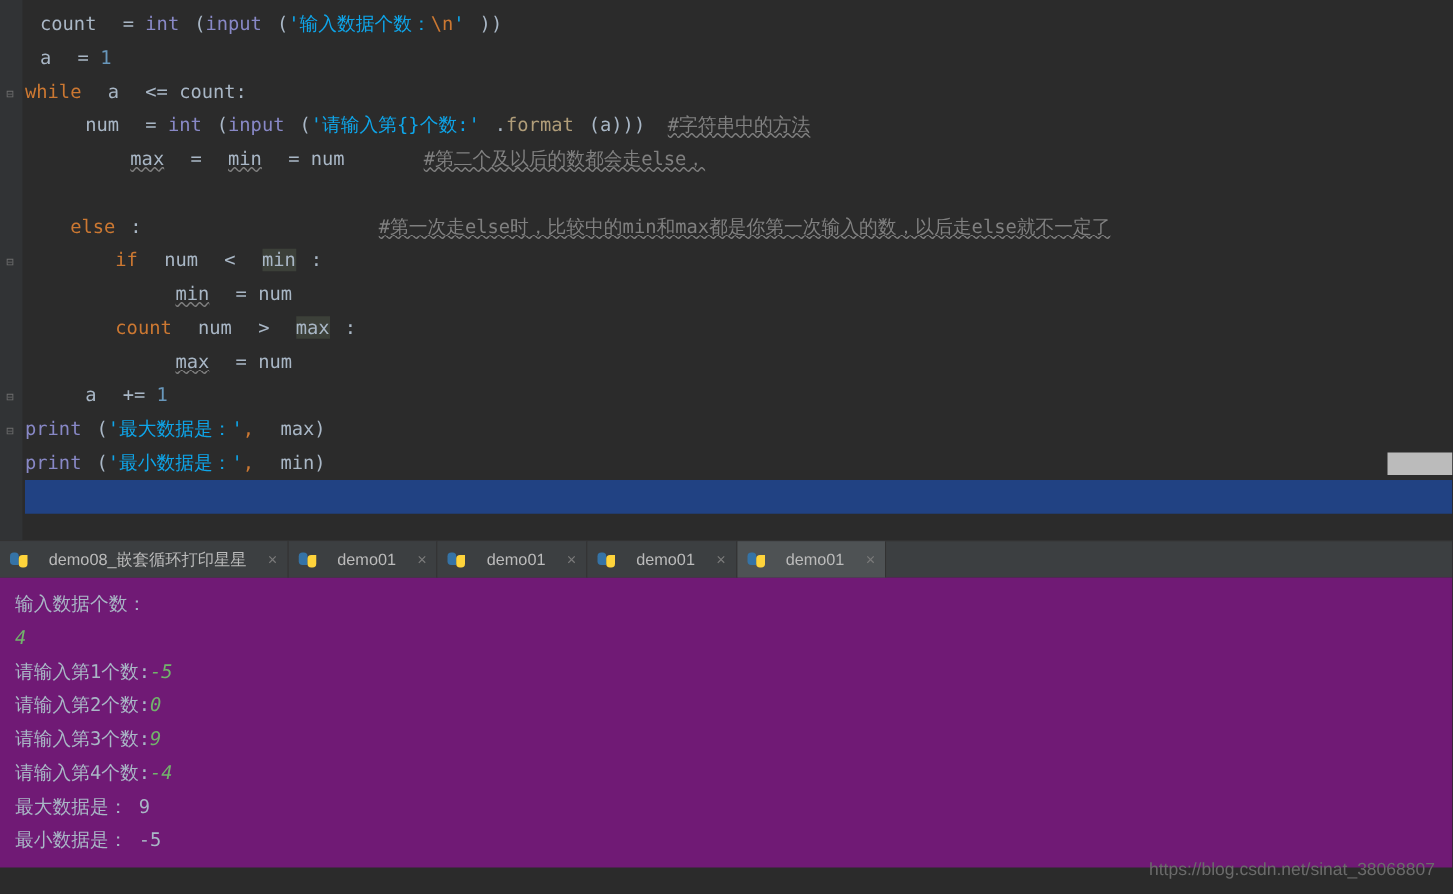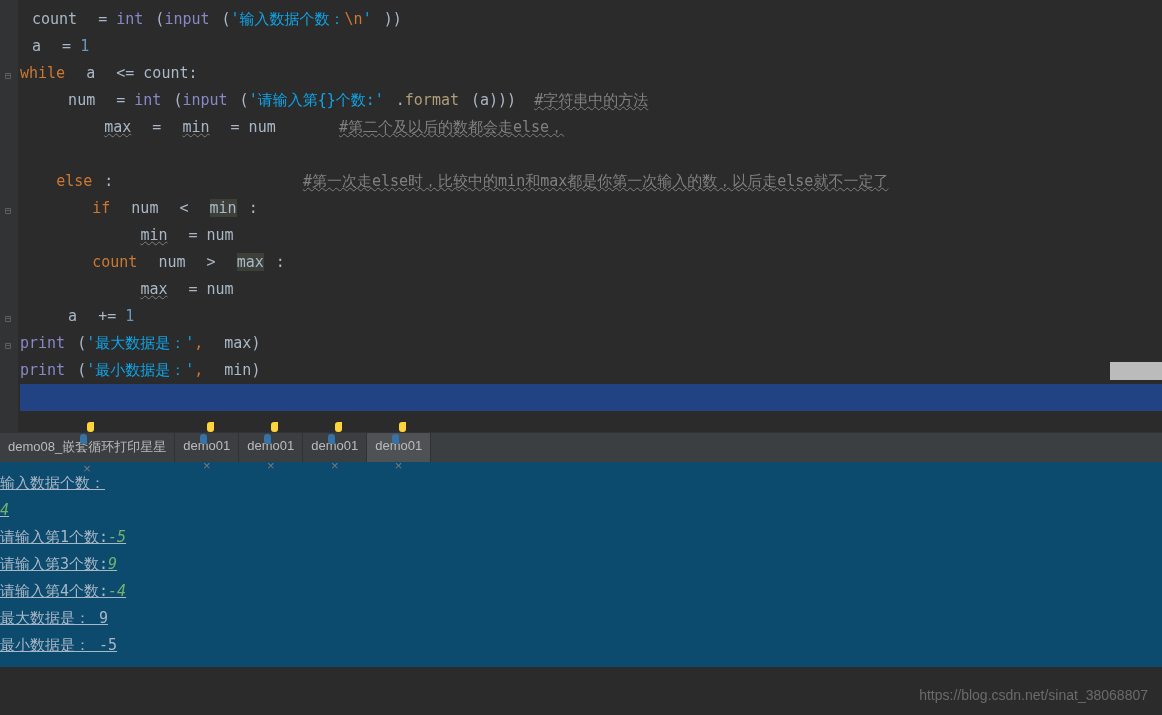--- a/index.html
+++ b/index.html
@@ -67,27 +67,26 @@
     background: #3c3f41;
     height: 30px;
     display: flex;
     align-items: stretch;
     border-top: 1px solid #323232;
   }
   .tab {
     display: flex;
     align-items: center;
     padding: 0 8px;
-    gap: 5px;
+    gap: 17px;
     color: #bbbbbb;
     font-size: 13px;
     border-right: 1px solid #323232;
     background: #3c3f41;
     font-family: Arial, sans-serif;
-    flex-direction: column;
   }
   .tab.active { background: #4e5254; }
   .py-icon {
     width: 14px; height: 14px;
     position: relative;
   }
   .py-icon::before {
     content: '';
     position: absolute;
     left: 0; top: 1px;
@@ -98,25 +97,24 @@
   .py-icon::after {
     content: '';
     position: absolute;
     right: 0; bottom: 1px;
     width: 7px; height: 10px;
     background: #ffd43b;
     border-radius: 3px 0 3px 3px;
   }
   .close-x { color: #7a7a7a; font-size: 13px; }
   .console {
-    background: #0c4a6e;
-    padding: 8px 0;
+    background: #701a75;
+    padding: 8px 12px;
     line-height: 27px;
     font-size: 15px;
-    text-decoration: underline;
   }
   .cons-in { color: #72b36b; font-style: italic; }
   .cons-out { color: #a9b7c6; }
   .watermark {
     position: absolute;
     right: 14px;
     bottom: 12px;
     color: #6b6b6b;
     font-family: Arial, sans-serif;
     font-size: 14px;
@@ -194,19 +192,20 @@
     <span class="py-icon"></span>
     <span>demo01</span>
     <span class="close-x">×</span>
   </div>
 </div>
 
 <div class="console">
   <div><span class="cons-out">输入数据个数：</span></div>
   <div><span class="cons-in">4</span></div>
   <div><span class="cons-out">请输入第1个数:</span><span class="cons-in">-5</span></div>
+  <div><span class="cons-out">请输入第2个数:</span><span class="cons-in">0</span></div>
   <div><span class="cons-out">请输入第3个数:</span><span class="cons-in">9</span></div>
   <div><span class="cons-out">请输入第4个数:</span><span class="cons-in">-4</span></div>
   <div><span class="cons-out">最大数据是： 9</span></div>
   <div><span class="cons-out">最小数据是： -5</span></div>
 </div>
 
 <div class="watermark">https://blog.csdn.net/sinat_38068807</div>
 
 </body></html>

